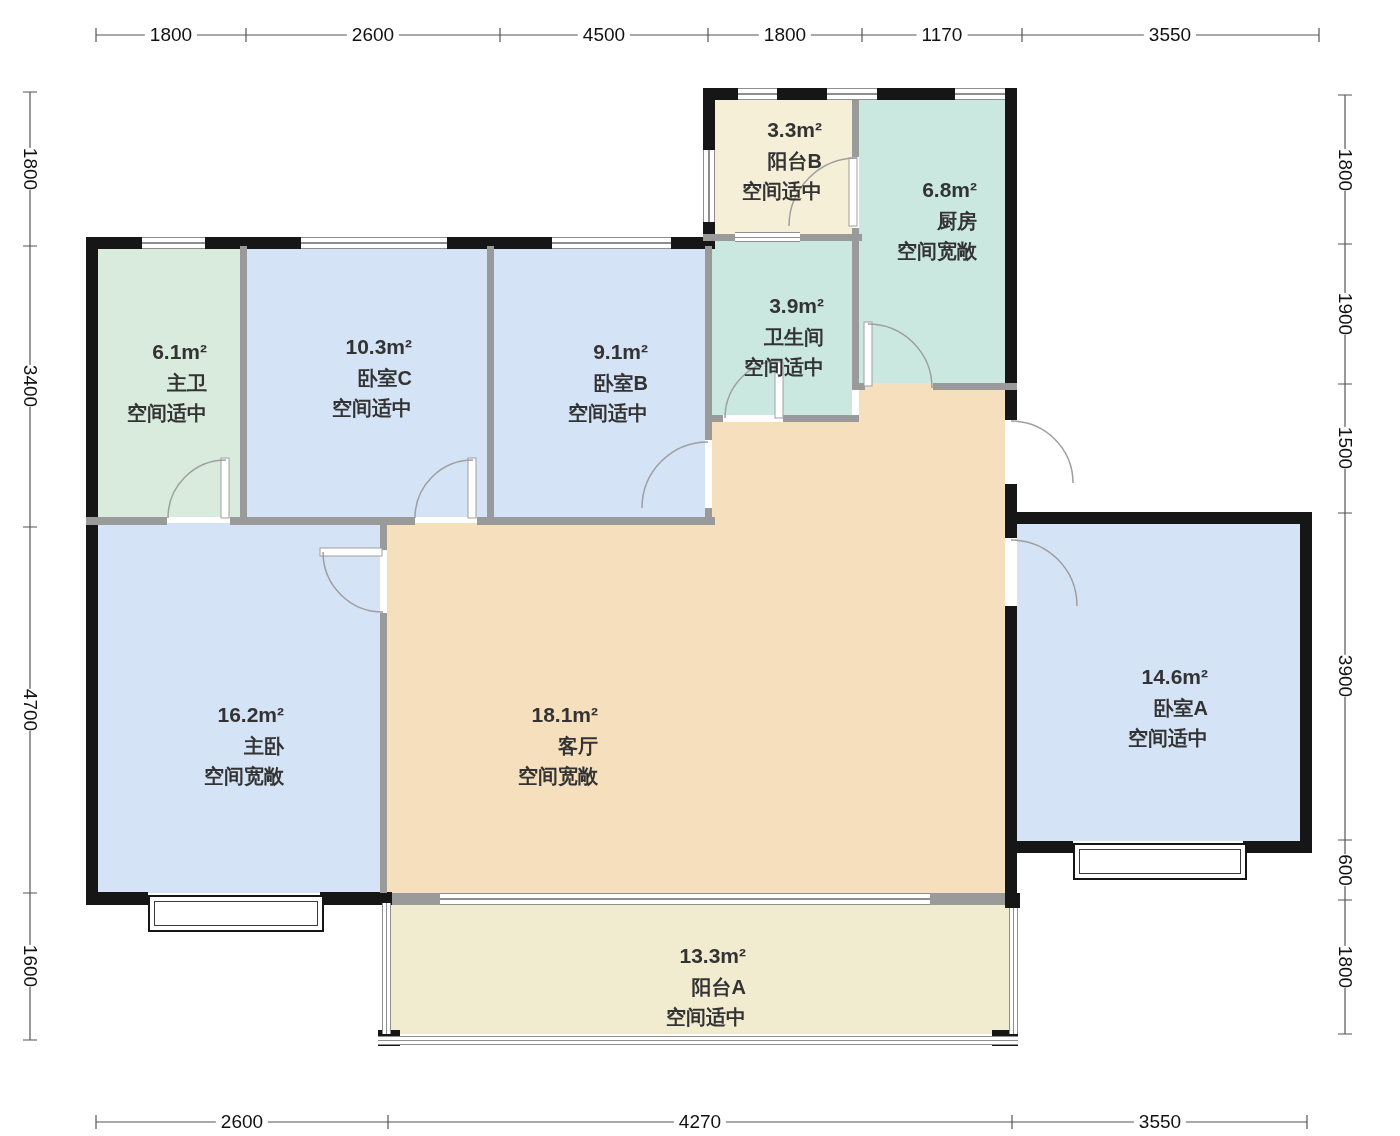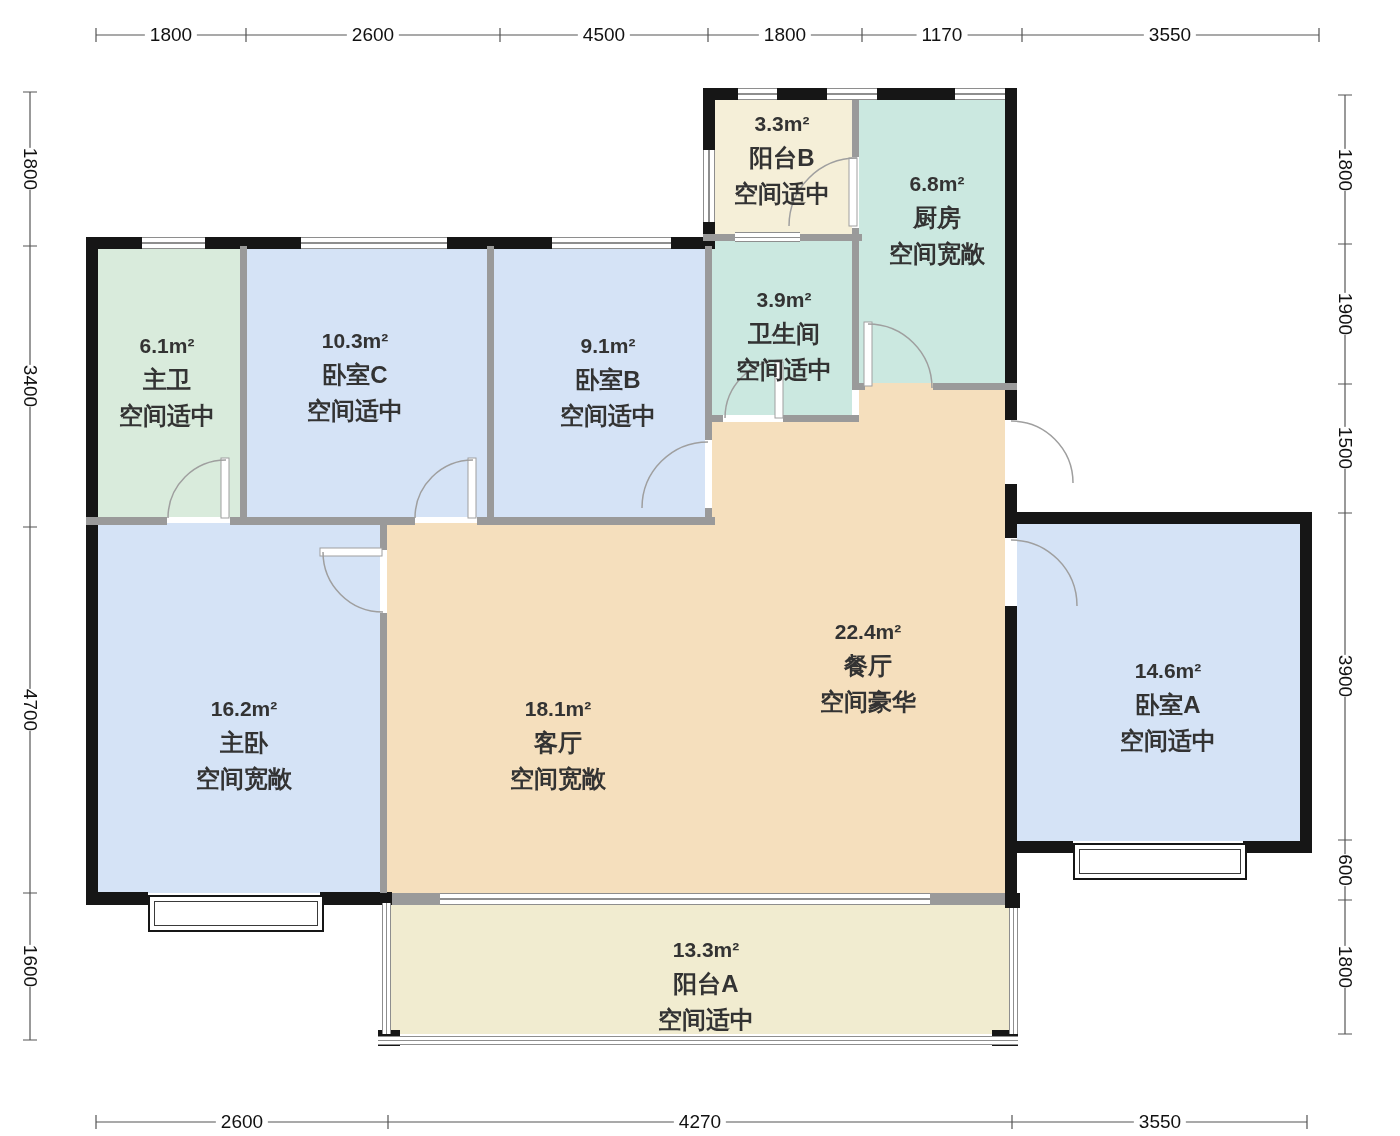--- a/index.html
+++ b/index.html
@@ -5,23 +5,23 @@
   html,body{margin:0;padding:0;background:#fff;font-family:"Liberation Sans","DejaVu Sans",sans-serif}
   #plan{position:relative;width:1400px;height:1136px;background:#fff;overflow:hidden}
   .abs{position:absolute}
   .wx{background:#161616}
   .wi{background:#9a9a9a}
   .gap{background:#fff}
   .win-h{background:linear-gradient(to bottom,#8e8e8e 0 9%,#fff 9% 45%,#8e8e8e 45% 55%,#fff 55% 91%,#8e8e8e 91% 100%)}
   .win-v{background:linear-gradient(to right,#8e8e8e 0 9%,#fff 9% 45%,#8e8e8e 45% 55%,#fff 55% 91%,#8e8e8e 91% 100%)}
   .bay{background:#fff;border:2px solid #161616;box-shadow:inset 0 0 0 4px #fff,inset 0 0 0 5px #3a3a3a}
   svg.overlay{position:absolute;left:0;top:0}
-  .room-label{position:absolute;transform:translate(-50%,-50%);text-align:center;color:#333;font-weight:bold;line-height:1.5;white-space:nowrap;z-index:6}
+  .room-label{position:absolute;transform:translate(-50%,-50%);text-align:right;color:#333;font-weight:bold;line-height:1.5;white-space:nowrap;z-index:6}
   .room-label .area{font-size:21px}
-  .room-label .nm,.room-label .ds{font-size:24px}
+  .room-label .nm,.room-label .ds{font-size:20px}
   .dim{position:absolute;font-size:19px;color:#111;background:#fff;padding:0 5px;transform:translate(-50%,-50%);white-space:nowrap;z-index:7}
   .dim.v{transform:translate(-50%,-50%) rotate(90deg);padding:5px 0}
 </style>
 </head>
 <body>
 
 <div id="plan">
 
   <div class="abs" style="left: 98px; top: 249px; width: 142px; height: 268px; background: rgb(217, 235, 220);"></div>
   <div class="abs" style="left: 247px; top: 249px; width: 240px; height: 268px; background: rgb(213, 227, 246);"></div>
@@ -126,21 +126,21 @@
       <path d="M96 1122 H1307"></path>
       <path d="M96 1115 V1129 M388 1115 V1129 M1012 1115 V1129 M1307 1115 V1129"></path>
     </g>
   </svg>
 
   <div class="room-label" style="left:167px;top:382px">
     <div class="area">6.1m²</div>
     <div class="nm">主卫</div>
     <div class="ds">空间适中</div>
   </div>
-  <div class="room-label" style="left:355px;top:377px">
+  <div class="room-label" style="left:372px;top:377px">
     <div class="area">10.3m²</div>
     <div class="nm">卧室C</div>
     <div class="ds">空间适中</div>
   </div>
   <div class="room-label" style="left:608px;top:382px">
     <div class="area">9.1m²</div>
     <div class="nm">卧室B</div>
     <div class="ds">空间适中</div>
   </div>
   <div class="room-label" style="left:782px;top:160px">
@@ -150,25 +150,20 @@
   </div>
   <div class="room-label" style="left:784px;top:336px">
     <div class="area">3.9m²</div>
     <div class="nm">卫生间</div>
     <div class="ds">空间适中</div>
   </div>
   <div class="room-label" style="left:937px;top:220px">
     <div class="area">6.8m²</div>
     <div class="nm">厨房</div>
     <div class="ds">空间宽敞</div>
-  </div>
-  <div class="room-label" style="left:868px;top:668px">
-    <div class="area">22.4m²</div>
-    <div class="nm">餐厅</div>
-    <div class="ds">空间豪华</div>
   </div>
   <div class="room-label" style="left:558px;top:745px">
     <div class="area">18.1m²</div>
     <div class="nm">客厅</div>
     <div class="ds">空间宽敞</div>
   </div>
   <div class="room-label" style="left:244px;top:745px">
     <div class="area">16.2m²</div>
     <div class="nm">主卧</div>
     <div class="ds">空间宽敞</div>

